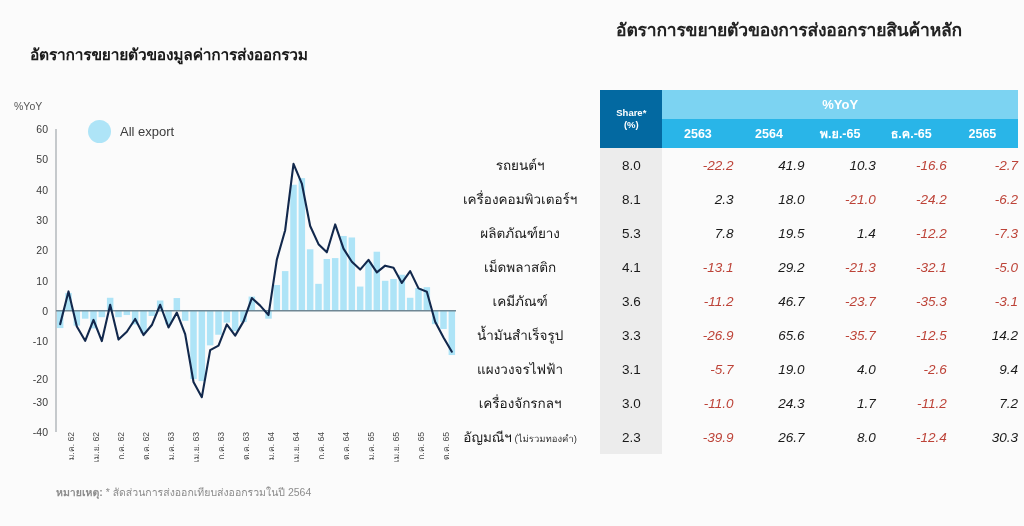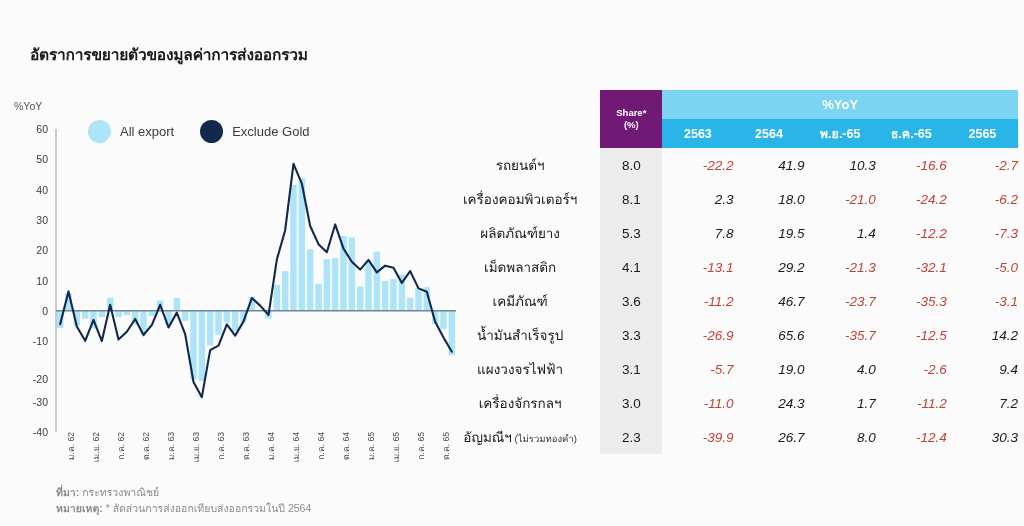--- a/index.html
+++ b/index.html
@@ -75,21 +75,21 @@
   
   #table-block { position: absolute; left: 440px; top: 90px; width: 578px; }
   table#data-table { border-collapse: collapse; width: 578px; }
   #data-table th, #data-table td { padding: 0; }
 
   .col-name { width: 160px; }
   .col-share { width: 62px; }
   .col-v { width: 71px; }
 
   th.h-share {
-    background: #701a75; color: #ffffff;
+    background: #0369a1; color: #ffffff;
     font-size: 9.5px; font-weight: bold; line-height: 1.25;
     text-align: center; height: 58px; vertical-align: middle;
   }
   th.h-yoy {
     background: #7cd3f2; color: #ffffff;
     font-size: 13px; font-weight: bold; text-align: center; height: 29px;
   }
   th.h-year {
     background: #29b5e8; color: #ffffff;
     font-size: 12.5px; font-weight: bold; text-align: center; height: 29px;
@@ -106,36 +106,33 @@
   }
   td.c-val { text-align: right; color: #1a1a1a; font-style: italic; }
   td.c-val.neg { color: #bd4338; }
 </style>
 </head>
 <body>
 
 <div id="root">
 
   <div id="header-block">
+    <div id="sub-title">อัตราการขยายตัวของการส่งออกรายสินค้าหลัก</div>
   </div>
 
   <div id="chart-title">
     <div>อัตราการขยายตัวของมูลค่าการส่งออกรวม</div>
   </div>
 
   <div id="yaxis-unit">%YoY</div>
 
   <div id="legend">
     <div class="legend-item">
       <span class="legend-dot" id="legend-dot-0" style="background: rgb(174, 228, 247);"></span>
       <span class="legend-label">All export</span>
-    </div>
-    <div class="legend-item">
-      <span class="legend-dot" id="legend-dot-1" style="background: rgb(18, 40, 76);"></span>
-      <span class="legend-label">Exclude Gold</span>
     </div>
   </div>
 
   <div id="plot-wrap">
     <div id="ytick-holder">
         <div class="ytick" style="top: 129px;">60</div>
         <div class="ytick" style="top: 159.3px;">50</div>
         <div class="ytick" style="top: 189.6px;">40</div>
         <div class="ytick" style="top: 219.9px;">30</div>
         <div class="ytick" style="top: 250.2px;">20</div>
@@ -214,24 +211,20 @@
         <div class="xtick" style="left: 339.167px;">ต.ค. 64</div>
         <div class="xtick" style="left: 364.167px;">ม.ค. 65</div>
         <div class="xtick" style="left: 389.167px;">เม.ย. 65</div>
         <div class="xtick" style="left: 414.167px;">ก.ค. 65</div>
         <div class="xtick" style="left: 439.167px;">ต.ค. 65</div>
       </div>
   </div>
 
   <div id="footnotes">
     <div>
-      <span class="fn-key">ที่มา:</span>
-      <span>กระทรวงพาณิชย์</span>
-    </div>
-    <div>
       <span class="fn-key">หมายเหตุ:</span>
       <span>* สัดส่วนการส่งออกเทียบส่งออกรวมในปี 2564</span>
     </div>
   </div>
 
   <div id="table-block">
     <table id="data-table">
       <thead>
         <tr>
           <th class="col-name h-blank"></th>

